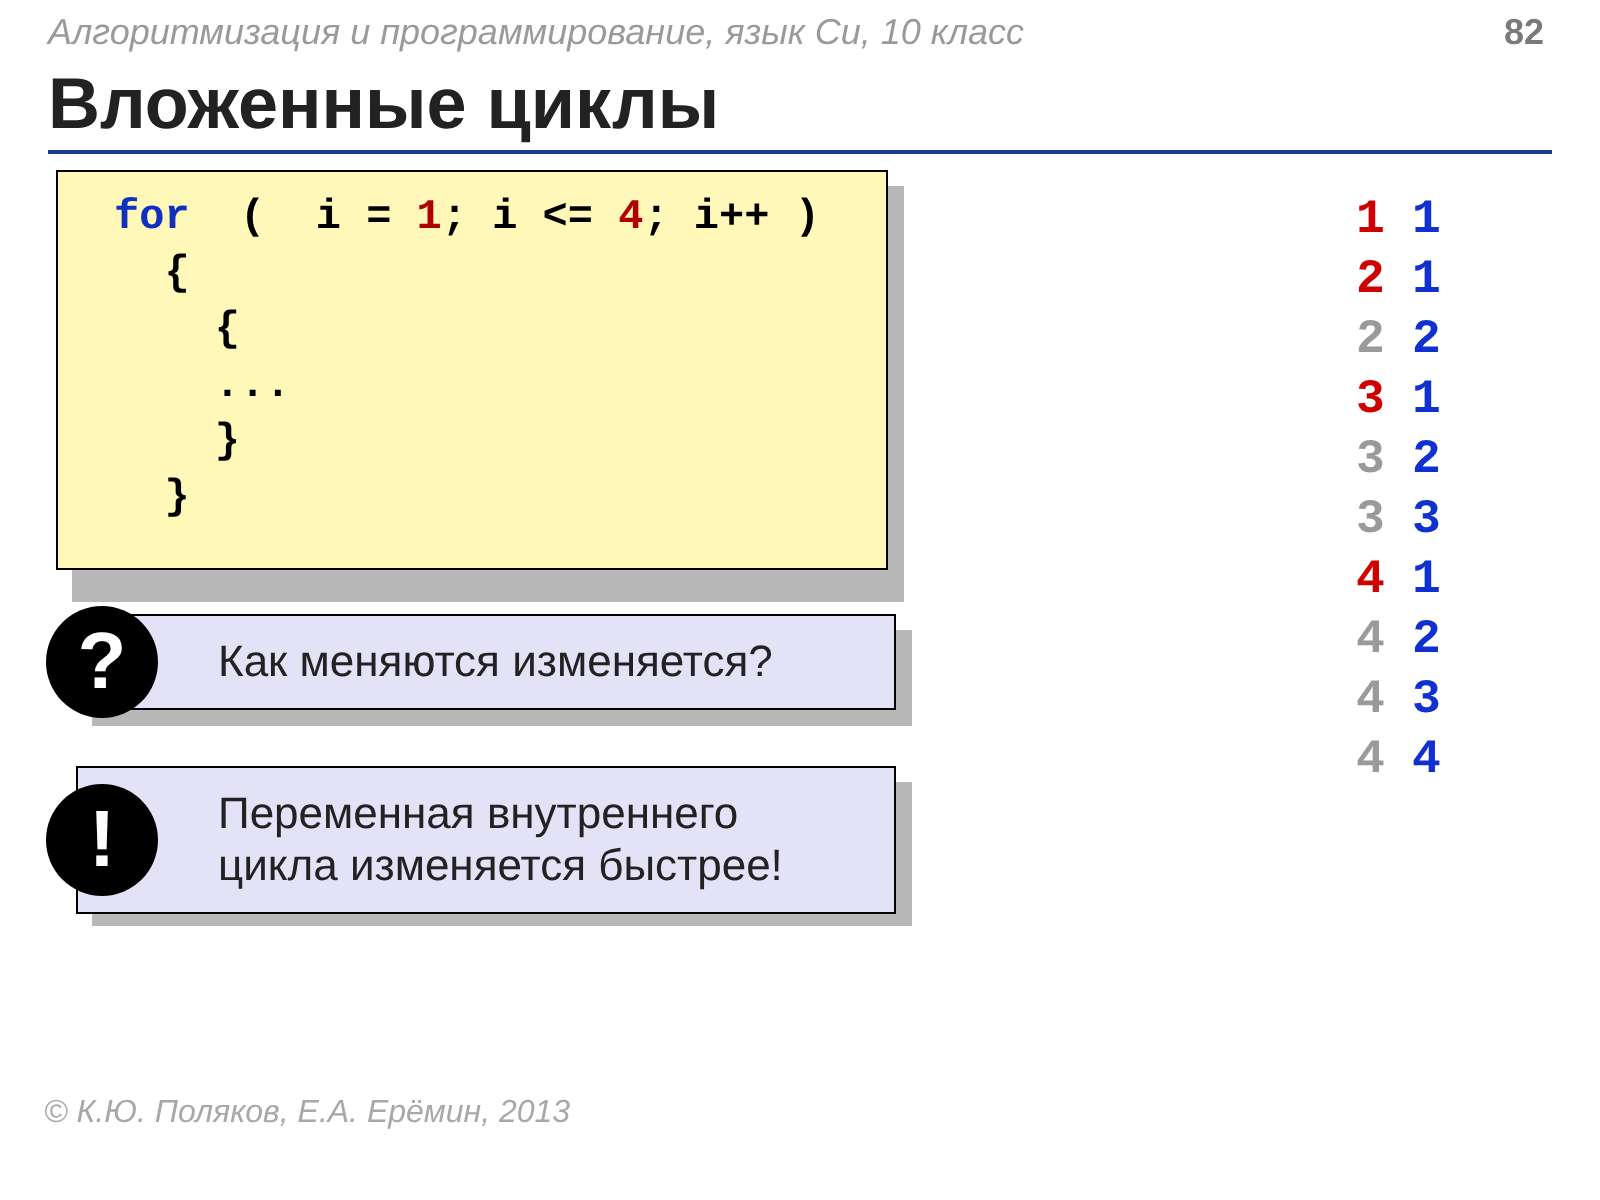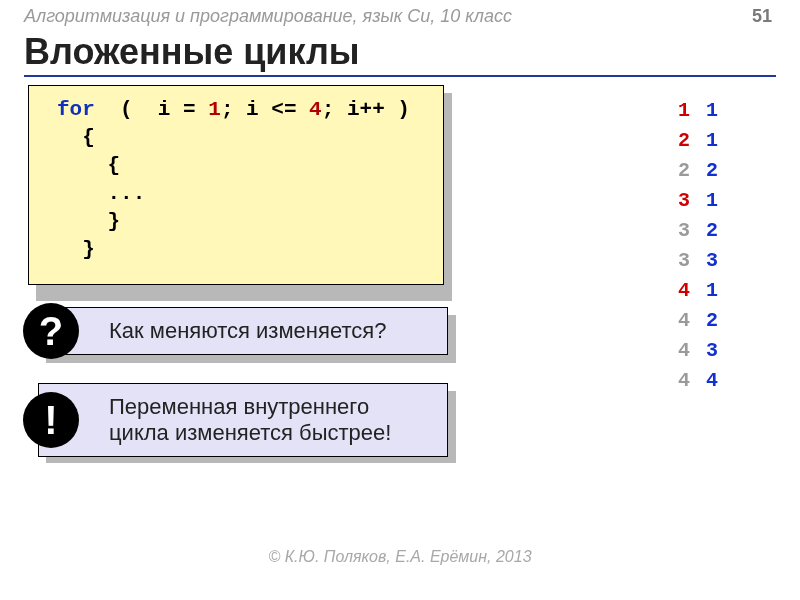--- a/index.html
+++ b/index.html
@@ -57,41 +57,41 @@
     position: absolute; left: -16px; top: 50%; transform: translateY(-50%);
     width: 56px; height: 56px; border-radius: 50%;
     background: #000; color: #fff;
     display: flex; align-items: center; justify-content: center;
     font-size: 40px; font-weight: bold;
   }
   
   .output {
     position: absolute; right: 66px; top: 96px;
     font-family: "Courier New", monospace; font-weight: bold;
-    font-size: 20px; line-height: 30px; text-align: left;
+    font-size: 24px; line-height: 30px; text-align: left;
   }
   .output .row span { display: inline-block; width: 28px; text-align: left; }
   .c-red  { color: #d00000; }
   .c-blue { color: #1030d0; }
   .c-gray { color: #9a9a9a; }
   
   .footer {
     position: absolute; bottom: 6px; left: 0; right: 0;
-    display: flex; justify-content: center;
+    display: flex; justify-content: space-between;
     padding: 0 22px; color: #a8a8a8; font-style: italic; font-size: 16px;
   }
 </style>
 </head>
 <body>
 
 <div class="slide">
 
   <div class="header">
     <span>Алгоритмизация и программирование, язык Си, 10 класс</span>
-    <span class="page-num">51</span>
+    <span class="page-num">82</span>
   </div>
 
   <div class="title">Вложенные циклы</div>
 
   <div class="main">
 
     <div class="code-shadow"></div>
     <div class="code">
       <div>
         <span class="kw">for</span>

